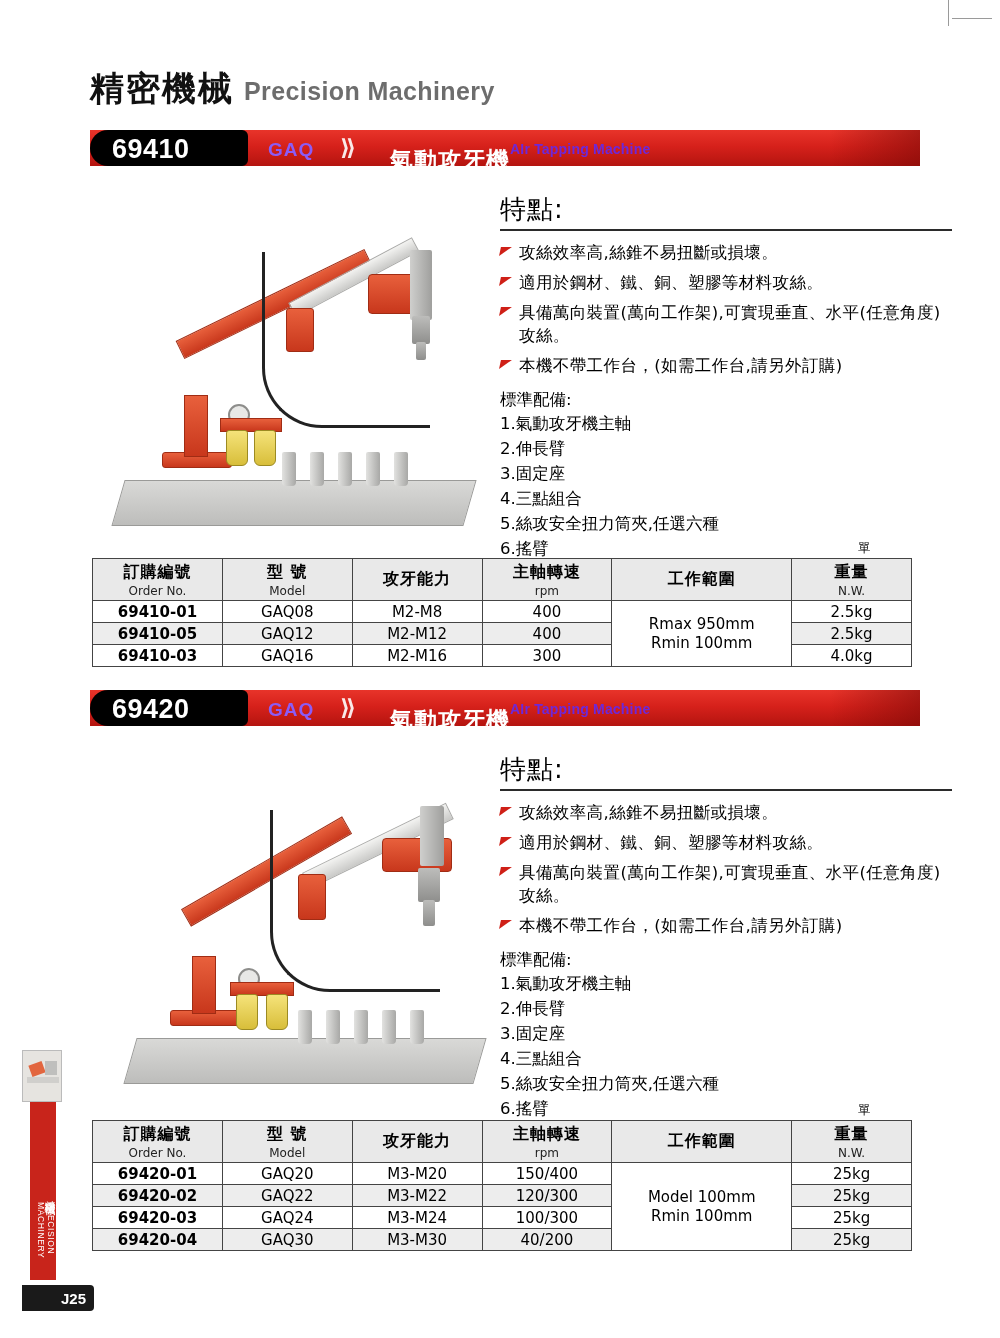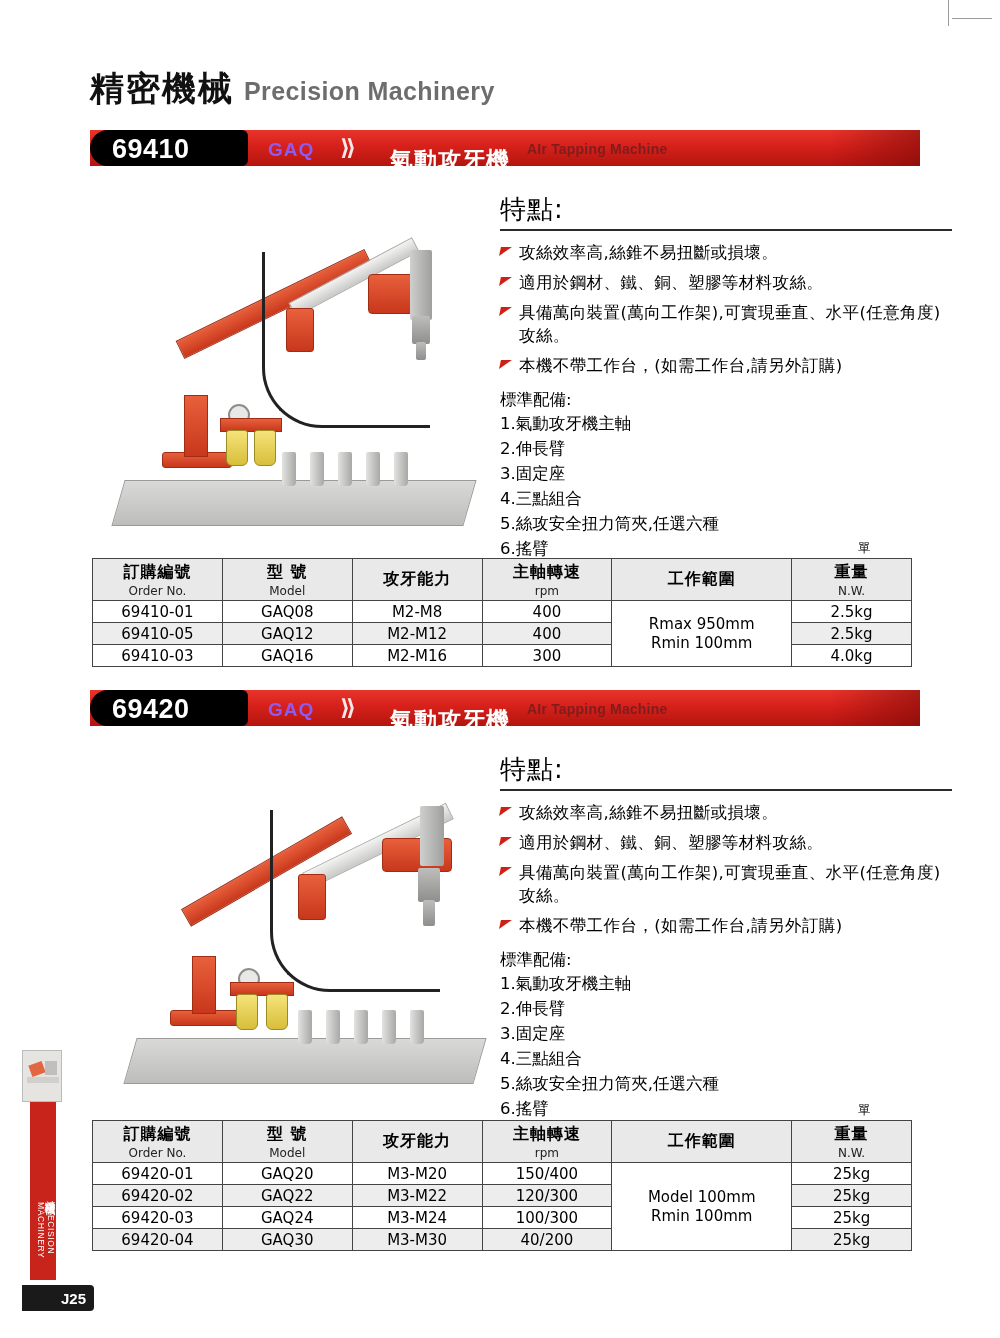--- a/index.html
+++ b/index.html
@@ -34,21 +34,21 @@
     background:linear-gradient(to right, rgba(180,20,15,0) 0%, rgba(120,8,6,0.55) 100%);
   }
   .banner .code-shape{
     position:absolute; left:0; top:0; width:158px; height:36px; background:#000;
     border-radius:18px 6px 6px 18px;
   }
   .banner .codetxt{ position:absolute; left:22px; top:4px; color:#fff; font-size:27px; font-weight:bold; letter-spacing:0.5px;}
   .banner .gaq { position:absolute; left:178px; top:9px; color:#8b5cf6; font-size:19px; font-weight:bold; letter-spacing:1px; }
   .banner .chev { position:absolute; left:250px; top:5px; color:#ffffff; font-size:22px; font-weight:bold; opacity:0.9; letter-spacing:-4px;}
   .banner .title-cn { position:absolute; left:300px; top:15px; color:#fff; font-size:23px; font-weight:bold; font-family:"DejaVu Sans","Liberation Sans",sans-serif; letter-spacing:1px;}
-  .banner .title-en { position:absolute; left:437px; top:11px; color:#7f1d1d; font-size:14px; font-weight:bold; letter-spacing:0.2px;}
+  .banner .title-en { position:absolute; left:420px; top:11px; color:#6d28d9; font-size:14px; font-weight:bold; letter-spacing:0.2px;}
 
   
   .features { position:absolute; }
   .features .ft-title { font-size:26px; font-weight:normal; font-family:"DejaVu Sans","Liberation Sans",sans-serif; letter-spacing:1px;}
   .features .ft-rule { height:2px; background:#2b2b2b; margin-top:2px; width:452px; }
   .bullets { margin-top:10px; }
   .bullet { display:flex; align-items:flex-start; margin-bottom:7px; }
   .bullet .tri {
     width:0;height:0;flex:0 0 auto;
     border-left:11px solid #cf2017; border-bottom:9px solid transparent; border-top:0 solid transparent;
@@ -66,21 +66,21 @@
   .unit { position:absolute; font-size:12.5px; font-family:"DejaVu Sans","Liberation Sans",sans-serif; }
 
   
   table.spec { position:absolute; border-collapse:collapse; font-family:"DejaVu Sans","Liberation Sans",sans-serif; }
   table.spec th, table.spec td { border:1px solid #444; text-align:center; }
   table.spec thead th { background:#e9e9e9; height:42px; padding:2px 4px; font-weight:normal; }
   table.spec thead th .cn { display:block; font-size:16px; font-weight:bold; letter-spacing:1px; }
   table.spec thead th .en { display:block; font-size:12px; color:#222; margin-top:1px; }
   table.spec tbody td { height:22px; font-size:15px; }
   table.spec tbody tr.alt td { background:#ededed; }
-  table.spec tbody td.order { font-weight:normal; }
+  table.spec tbody td.order { font-weight:bold; }
   table.spec td.range { font-size:15px; line-height:19px; }
 
   
   .sidetab { position:absolute; left:22px; top:1050px; width:40px; height:230px; }
   .sidetab .bar { position:absolute; left:8px; top:0; width:26px; height:230px; background:#c8241b; }
   .sidetab .thumb { position:absolute; left:0; top:0; width:40px; height:52px; background:#e6e4e0; border:1px solid #bbb; overflow:hidden;}
   .sidetab .label {
     position:absolute; left:10px; top:64px; width:24px; height:160px; color:#fff;
     writing-mode:vertical-rl; text-orientation:upright;
     font-size:11px; letter-spacing:1px; font-family:"DejaVu Sans","Liberation Sans",sans-serif;

